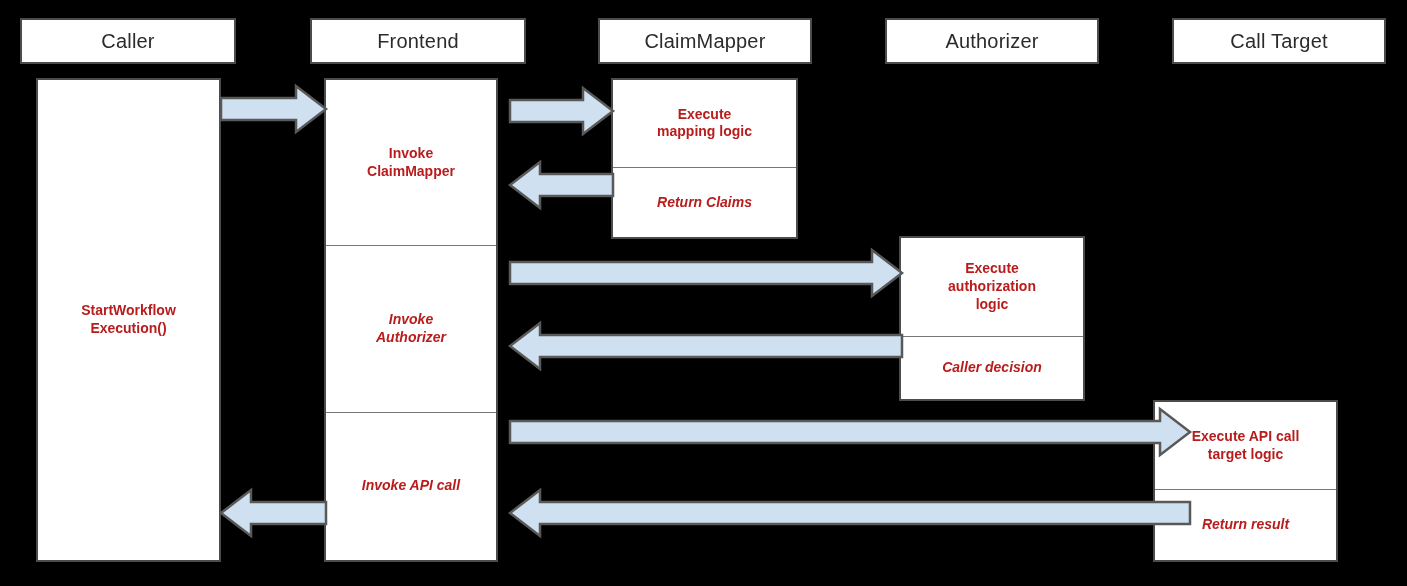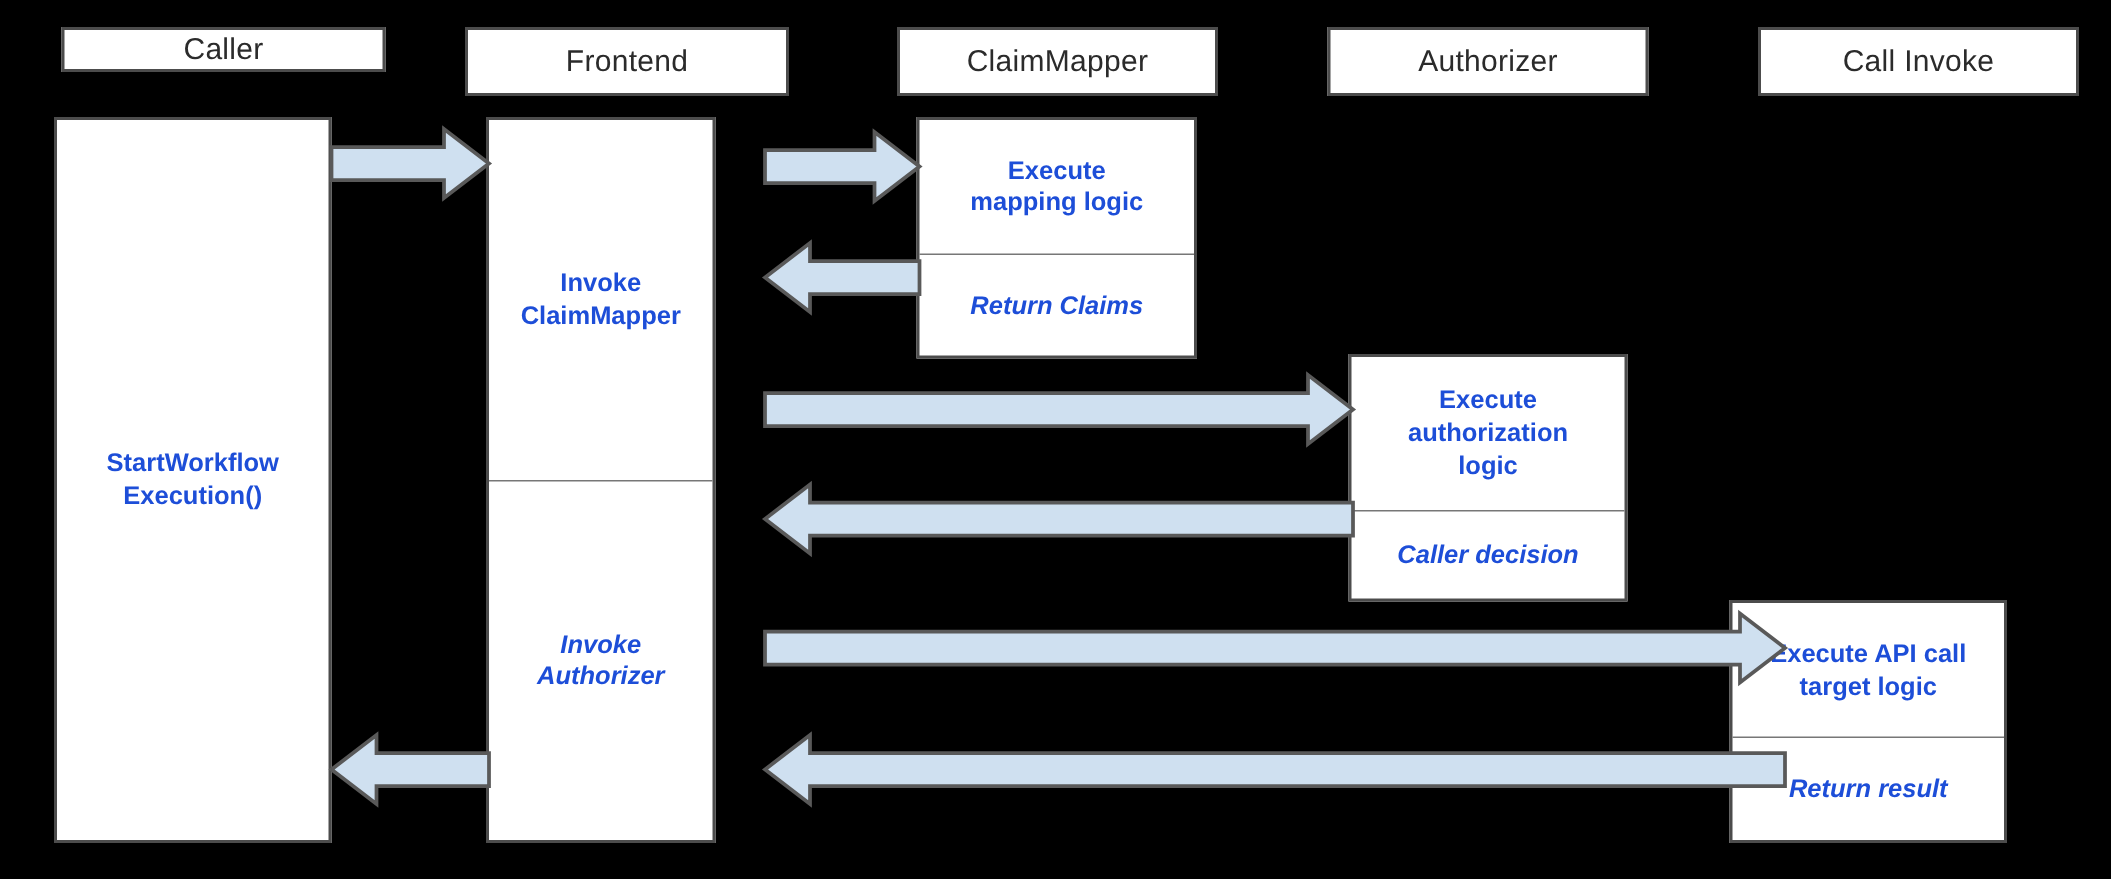--- a/index.html
+++ b/index.html
@@ -44,22 +44,22 @@
     display: flex;
     flex-direction: column;
   }
   .lifeline .seg {
     flex: 1 1 auto;
     display: flex;
     align-items: center;
     justify-content: center;
     text-align: center;
     box-sizing: border-box;
-    color: #1d4ed8;
-    font-size: 17px;
+    color: #b91c1c;
+    font-size: 14px;
     font-weight: bold;
     line-height: 1.28;
     padding: 2px 8px;
     font-family: "Liberation Sans", sans-serif;
   }
   .lifeline .seg + .seg {
     border-top: 1.5px solid #777777;
     font-style: italic;
   }
 
@@ -70,33 +70,34 @@
   .arrow svg {
     display: block;
     overflow: visible;
   }
 </style>
 </head>
 <body>
 
 <div id="canvas">
   <div id="participants-layer">
-      <div class="participant" style="left: 20px; top: 18px; width: 216px; height: 30px; margin-left: 21px;">Caller</div>
+      <div class="participant" style="left: 20px; top: 18px; width: 216px; height: 46px;">Caller</div>
       <div class="participant" style="left: 310px; top: 18px; width: 216px; height: 46px;">Frontend</div>
       <div class="participant" style="left: 598px; top: 18px; width: 214px; height: 46px;">ClaimMapper</div>
       <div class="participant" style="left: 885px; top: 18px; width: 214px; height: 46px;">Authorizer</div>
-      <div class="participant" style="left: 1172px; top: 18px; width: 214px; height: 46px;">Call Invoke</div>
+      <div class="participant" style="left: 1172px; top: 18px; width: 214px; height: 46px;">Call Target</div>
     </div>
   <div id="lifelines-layer">
       <div class="lifeline" style="left: 36px; top: 78px; width: 185px; height: 484px; align-items: center;">
         <div class="seg">StartWorkflow<br>Execution()</div>
       </div>
-      <div class="lifeline" style="left: 324px; top: 78px; width: 153px; height: 484px;">
+      <div class="lifeline" style="left: 324px; top: 78px; width: 174px; height: 484px;">
         <div class="seg">Invoke<br>ClaimMapper</div>
         <div class="seg">Invoke<br>Authorizer</div>
+        <div class="seg">Invoke API call</div>
       </div>
       <div class="lifeline" style="left: 611px; top: 78px; width: 187px; height: 161px;">
         <div class="seg">Execute<br>mapping logic</div>
         <div class="seg">Return Claims</div>
       </div>
       <div class="lifeline" style="left: 899px; top: 236px; width: 186px; height: 165px;">
         <div class="seg">Execute<br>authorization<br>logic</div>
         <div class="seg">Caller decision</div>
       </div>
       <div class="lifeline" style="left: 1153px; top: 400px; width: 185px; height: 162px;">

